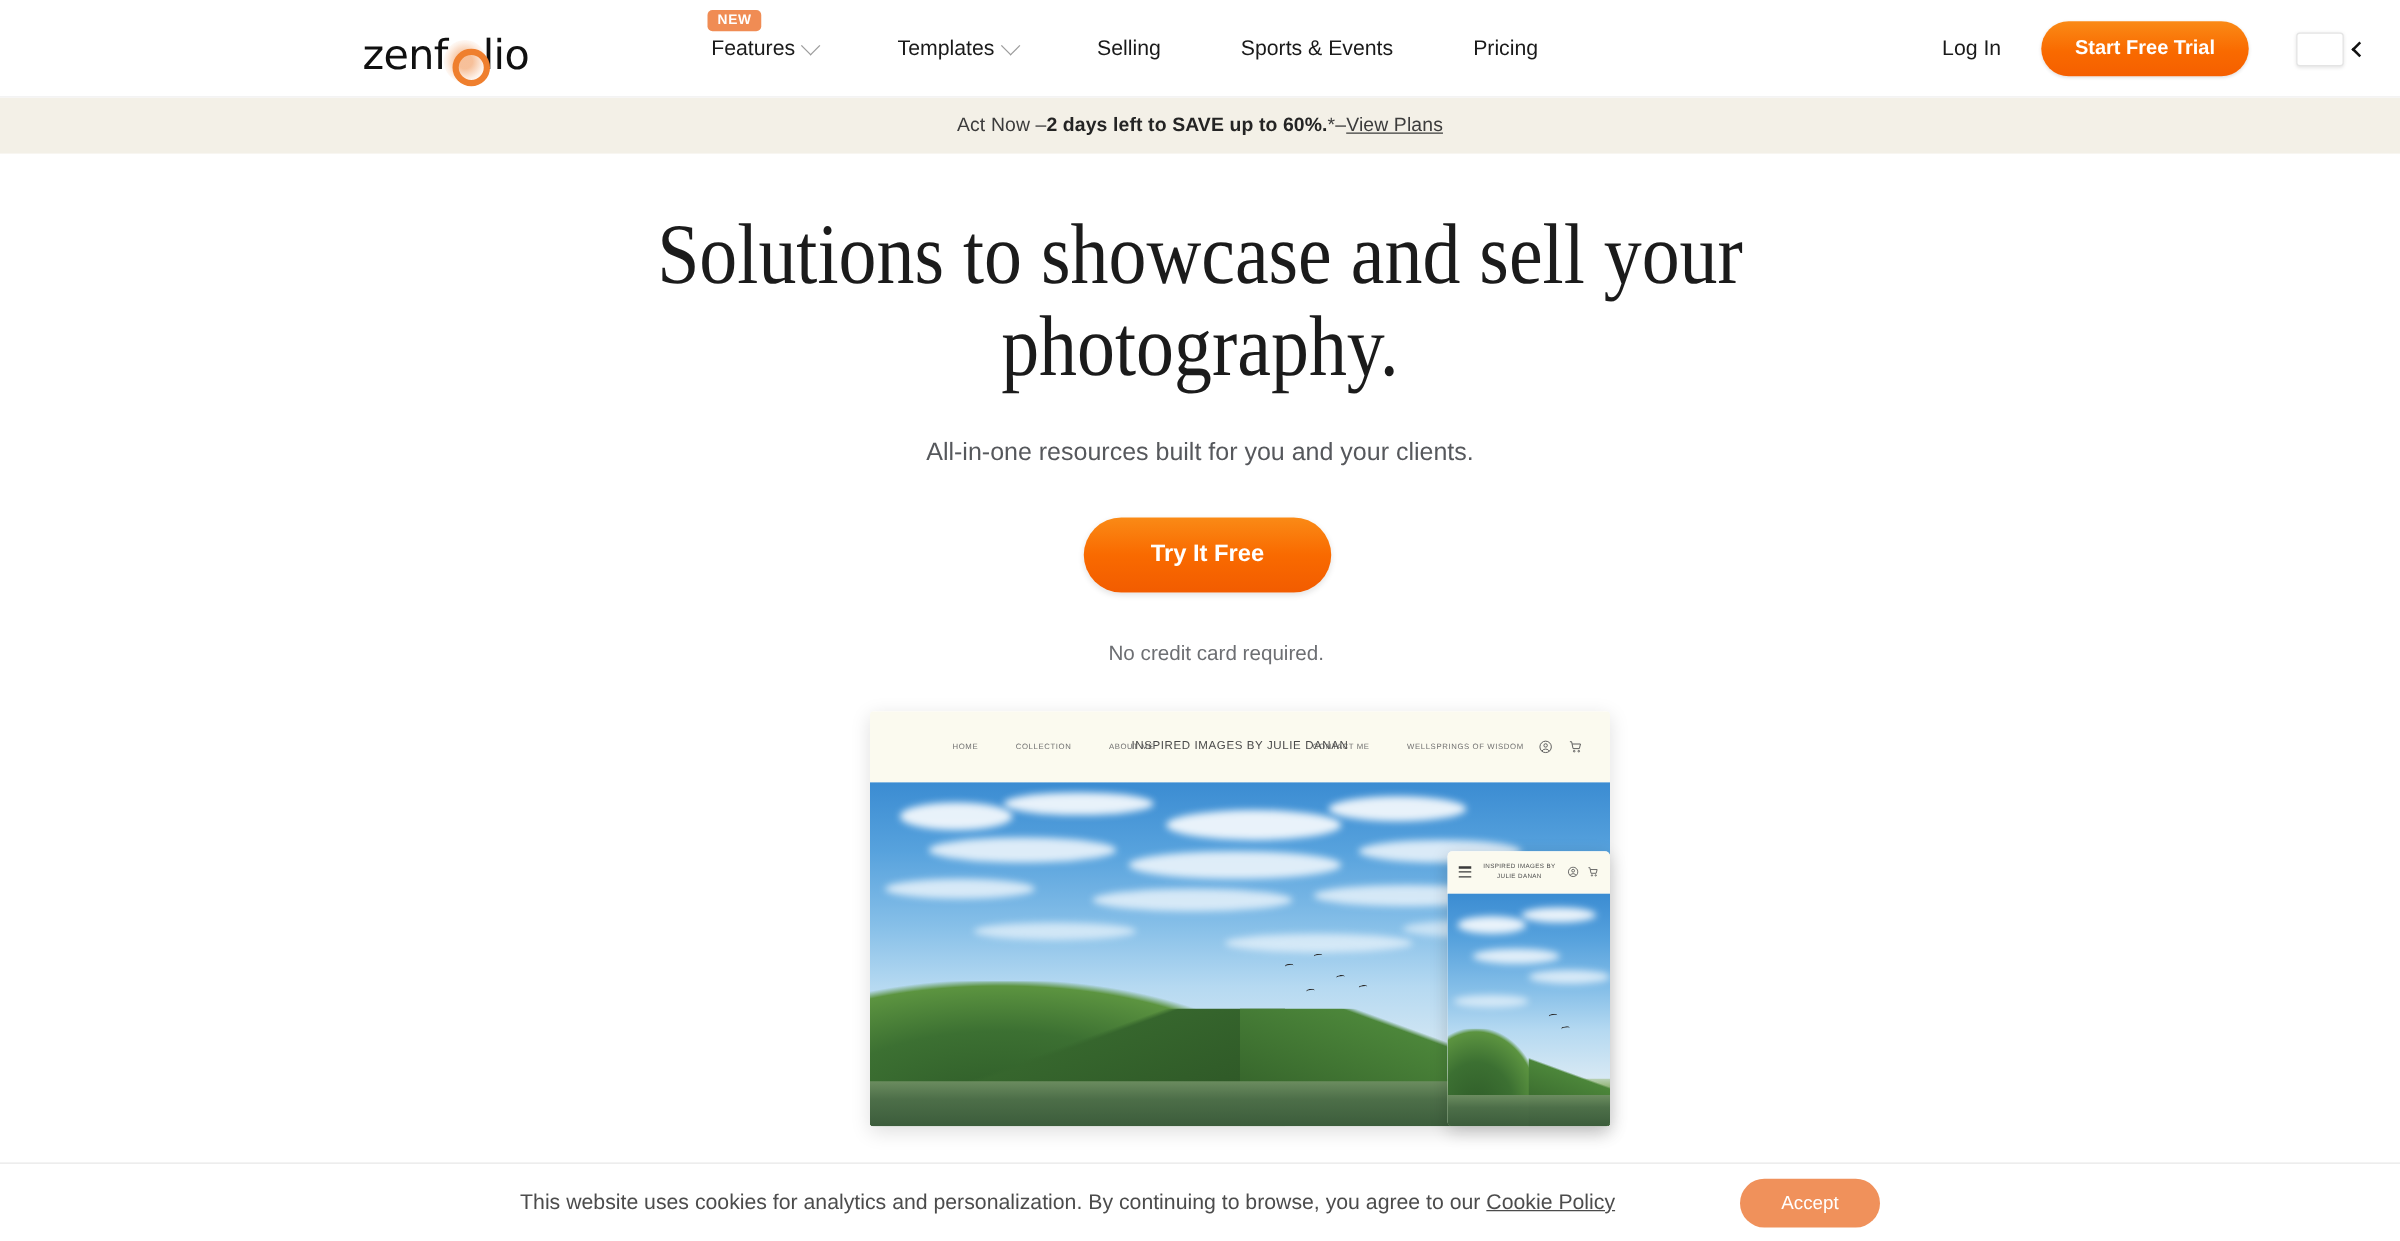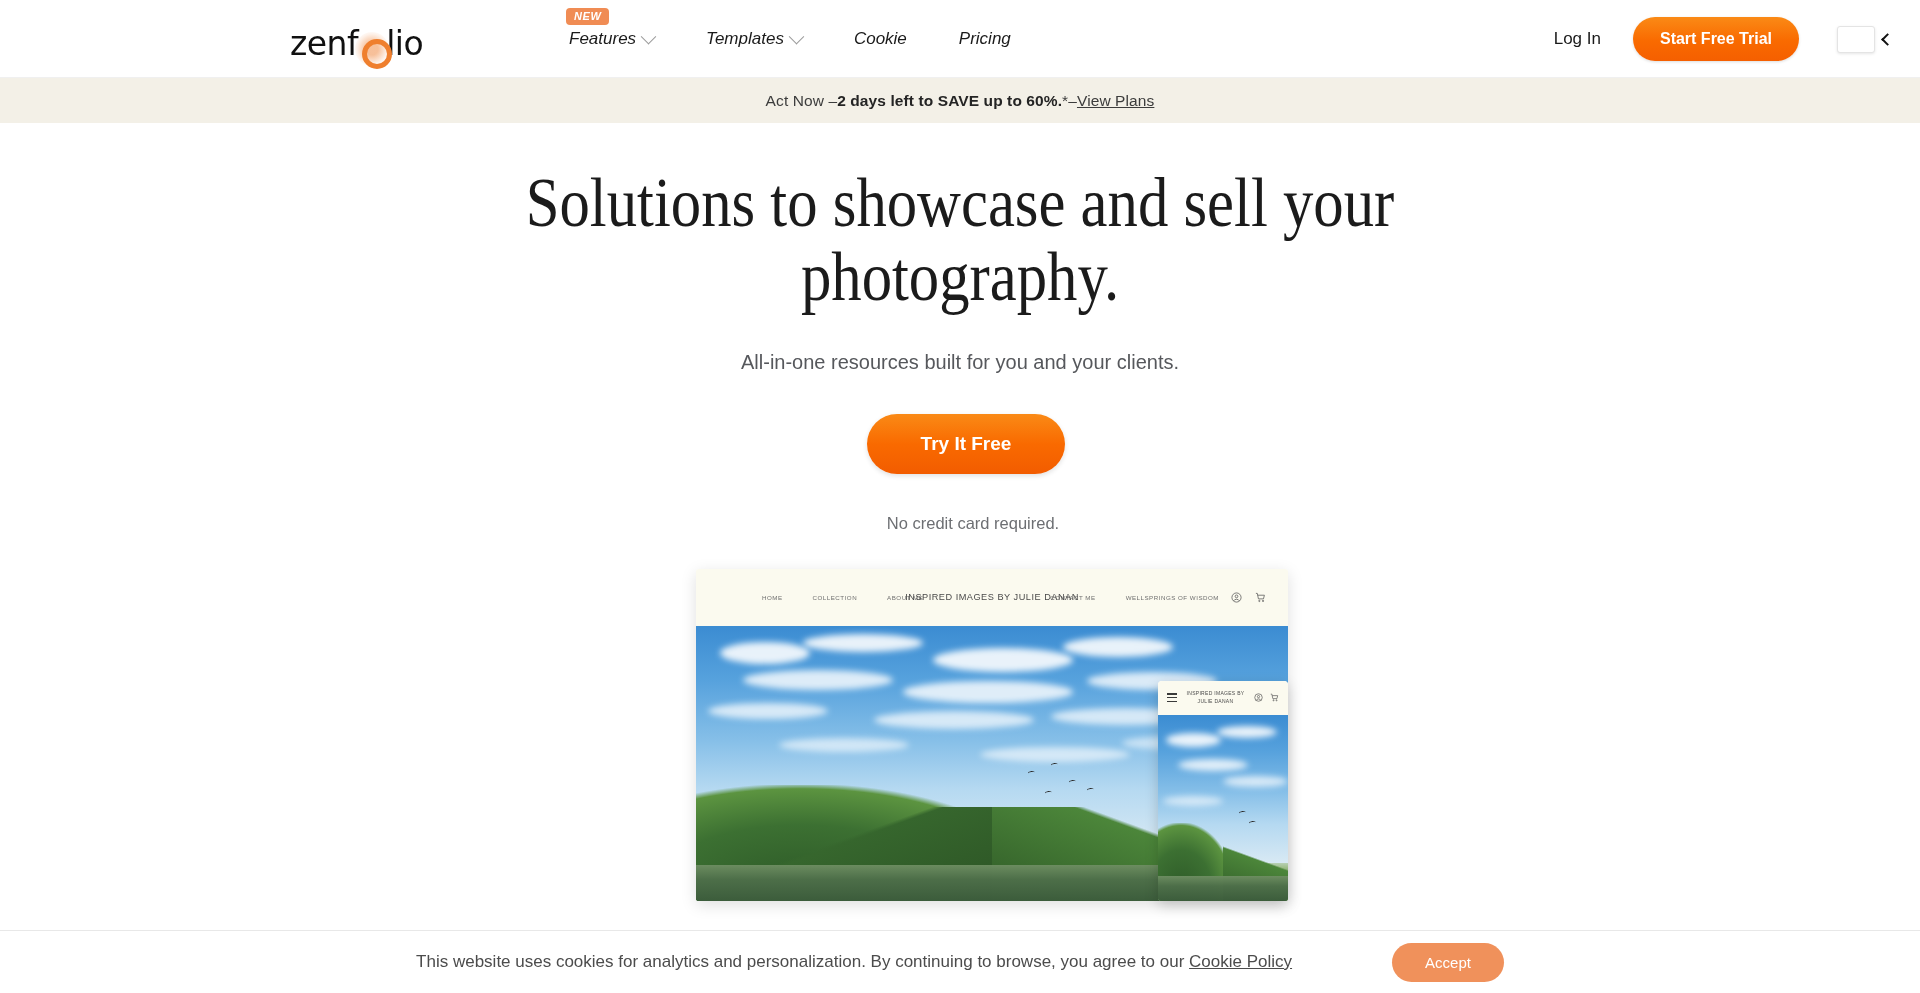--- a/index.html
+++ b/index.html
@@ -35,21 +35,21 @@
     background:radial-gradient(circle, rgba(240,140,70,0.55) 25%, rgba(240,140,70,0.12) 62%, rgba(255,255,255,0) 78%);
   }
   .logo-ring::after{
     content:""; position:absolute; left:3px; top:3px;
     width:20px; height:20px; border-radius:50%;
     border:5px solid #EF7F2E; background:transparent;
   }
 
   .nav-links{
     position:absolute; left:545px; top:0; height:78px;
-    display:flex; align-items:center; gap:4px;font-style:italic;
+    display:flex; align-items:center; gap:16px;
   }
   .nav-item{
     position:relative; display:flex; align-items:center; gap:7px;
     font-size:17px; color:#1a1a1a; cursor:pointer;
     padding:0 24px; height:78px; white-space:nowrap;
   }
   .nav-item .label{ line-height:78px; }
   .chev{
     display:inline-block; width:11px; height:11px;
     border-right:1.6px solid #9b9b9b; border-bottom:1.6px solid #9b9b9b;
@@ -241,23 +241,26 @@
       <span class="label">Features</span>
       <span class="chev"></span>
     </div>
 
     <div class="nav-item">
       <span class="label">Templates</span>
       <span class="chev"></span>
     </div>
 
     <div class="nav-item">
-      <span class="label">Cookie</span>
-    </div>
-
+      <span class="label">Selling</span>
+    </div>
+
+    <div class="nav-item">
+      <span class="label">Sports &amp; Events</span>
+    </div>
 
     <div class="nav-item">
       <span class="label">Pricing</span>
     </div>
   </div>
 
   <div class="nav-right">
     <span class="login">Log In</span>
     <button class="trial-btn">Start Free Trial</button>
     <div class="locale">

